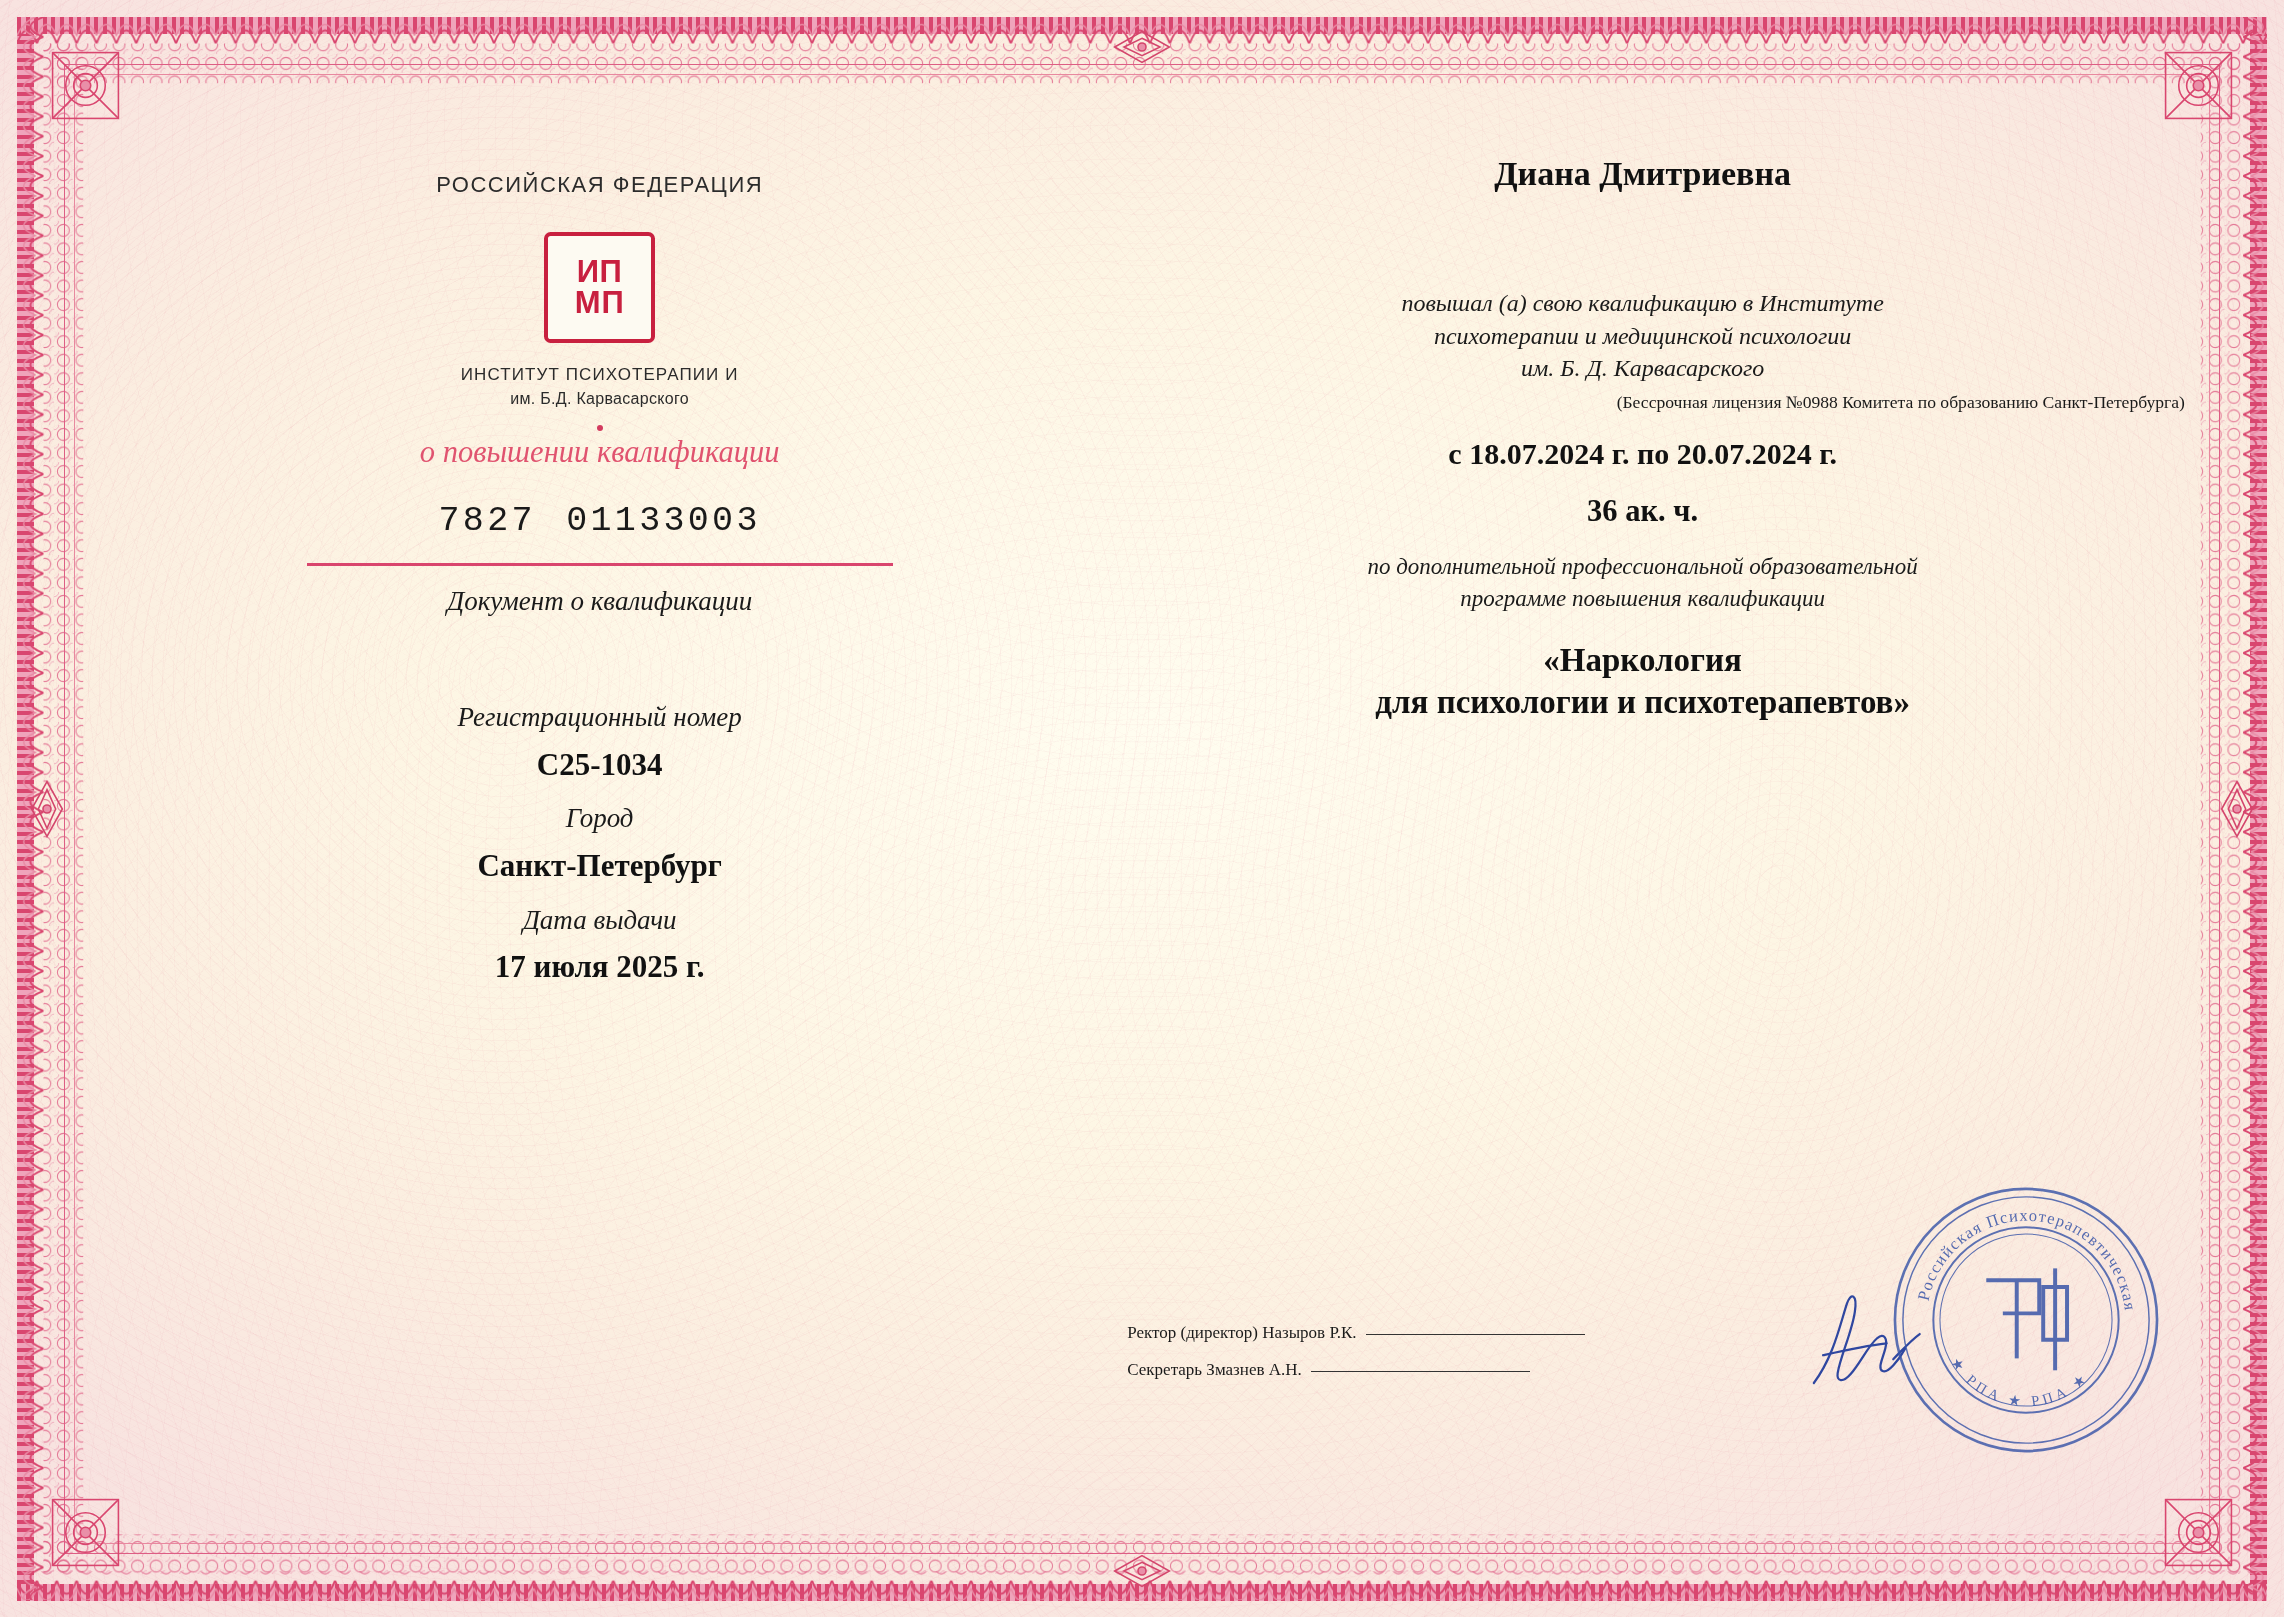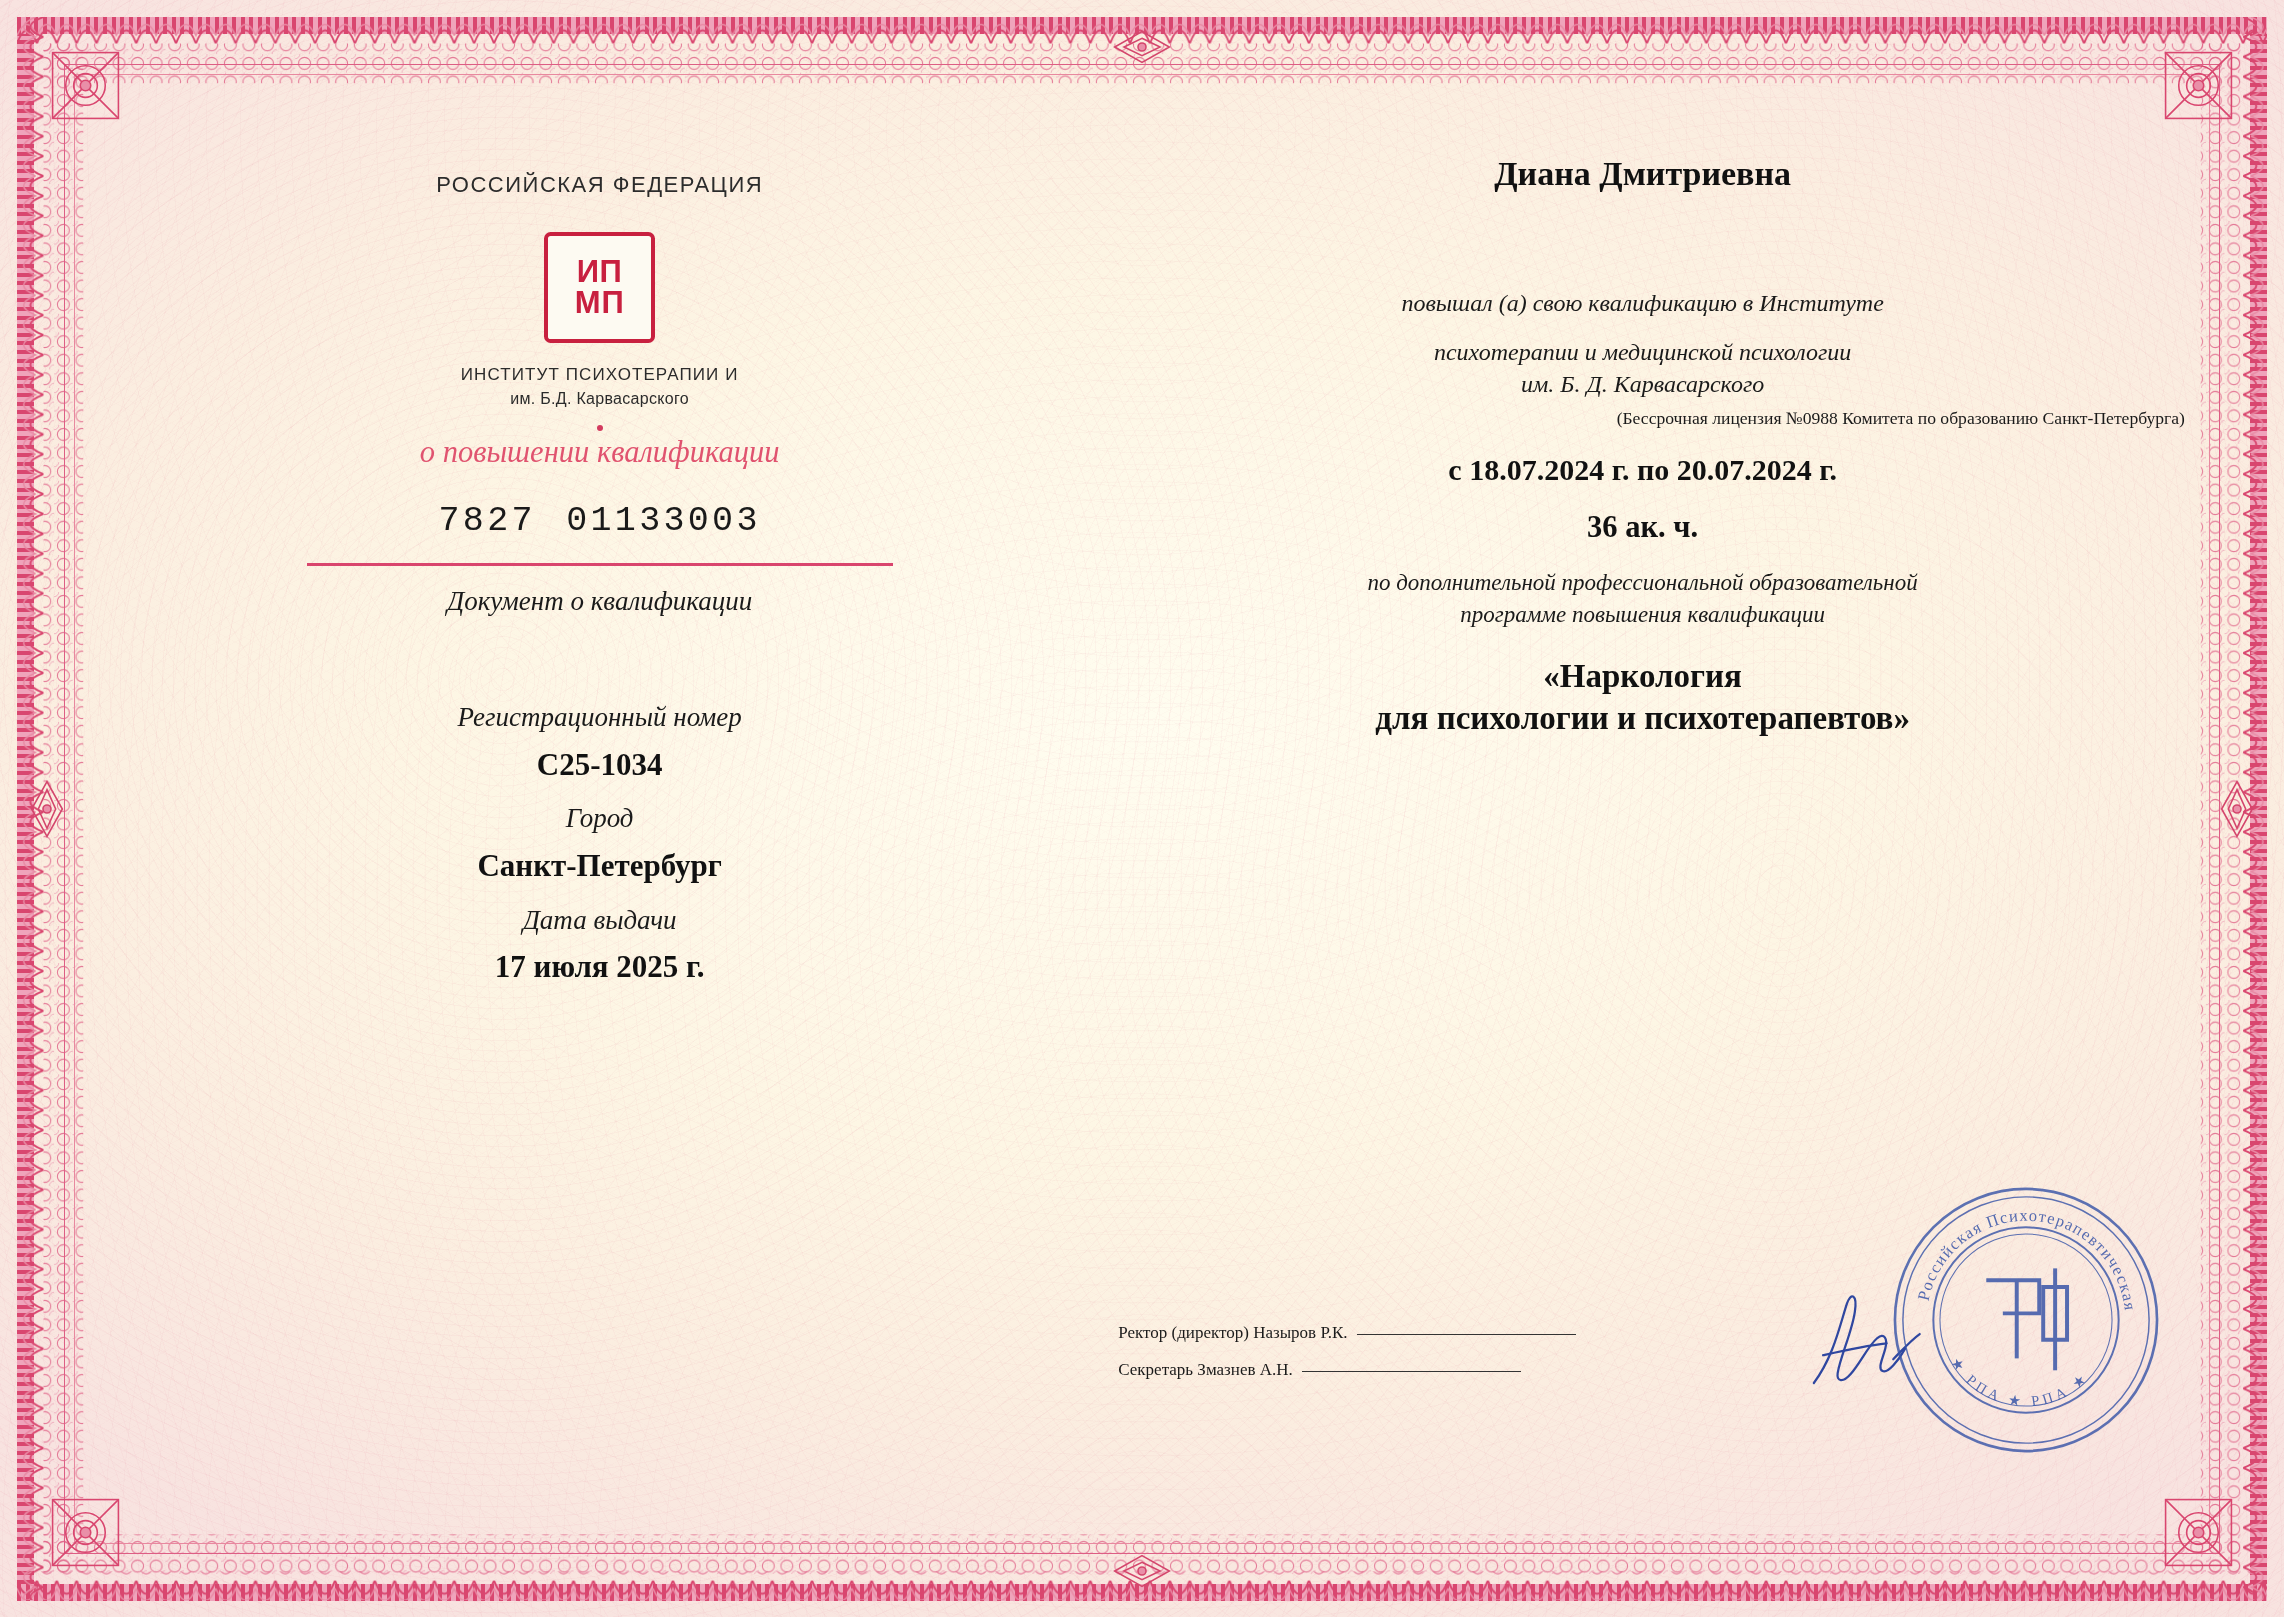--- a/index.html
+++ b/index.html
@@ -311,21 +311,21 @@
     margin-top: 25px;
     font-weight: 700;
     font-size: 33px;
     line-height: 1.3;
     color: #111;
   }
 
   
   .signatures {
     position: absolute;
-    left: 18px;
+    left: 27px;
     bottom: 139px;
     width: 517px;
     text-align: left;
   }
   .sig-line {
     font-size: 17px;
     color: #1a1a1a;
     margin-top: 17px;
     white-space: nowrap;
   }
@@ -508,21 +508,21 @@
       <div class="date-label">Дата выдачи</div>
       <div class="date-value">17 июля 2025 г.</div>
     </div>
 
     <div class="col-right">
 
 
       <div class="fio-first">Диана Дмитриевна</div>
 
       <div class="raised">повышал (а) свою квалификацию в Институте</div>
-      <div class="raised" style="margin-top:16px">психотерапии и медицинской психологии</div>
+      <div class="raised" style="margin-top:0">психотерапии и медицинской психологии</div>
       <div class="raised" style="margin-top:0">им. Б. Д. Карвасарского</div>
 
       <div class="license">(Бессрочная лицензия №0988 Комитета по образованию Санкт-Петербурга)</div>
 
       <div class="period">с 18.07.2024 г. по 20.07.2024 г.</div>
 
       <div class="hours">36 ак. ч.</div>
 
       <div class="program-pre">по дополнительной профессиональной образовательной</div>
       <div class="program-pre" style="margin-top:0">программе повышения квалификации</div>

